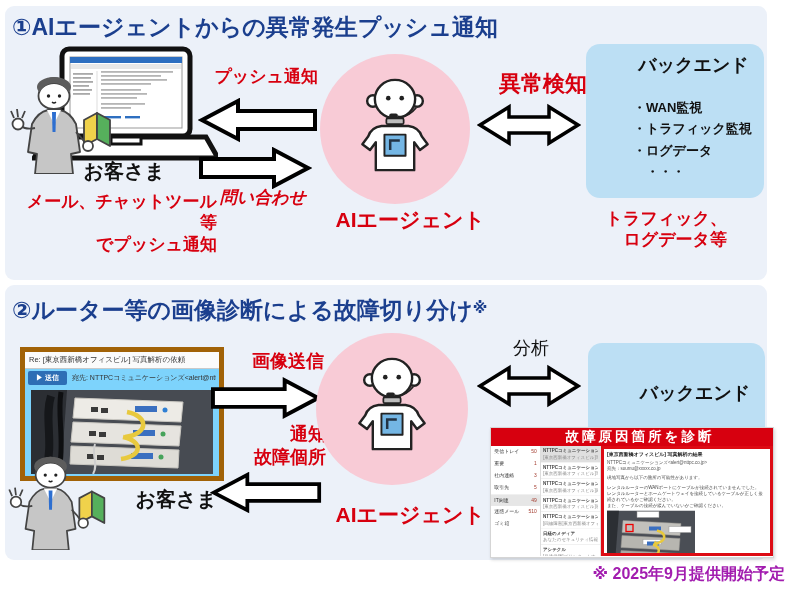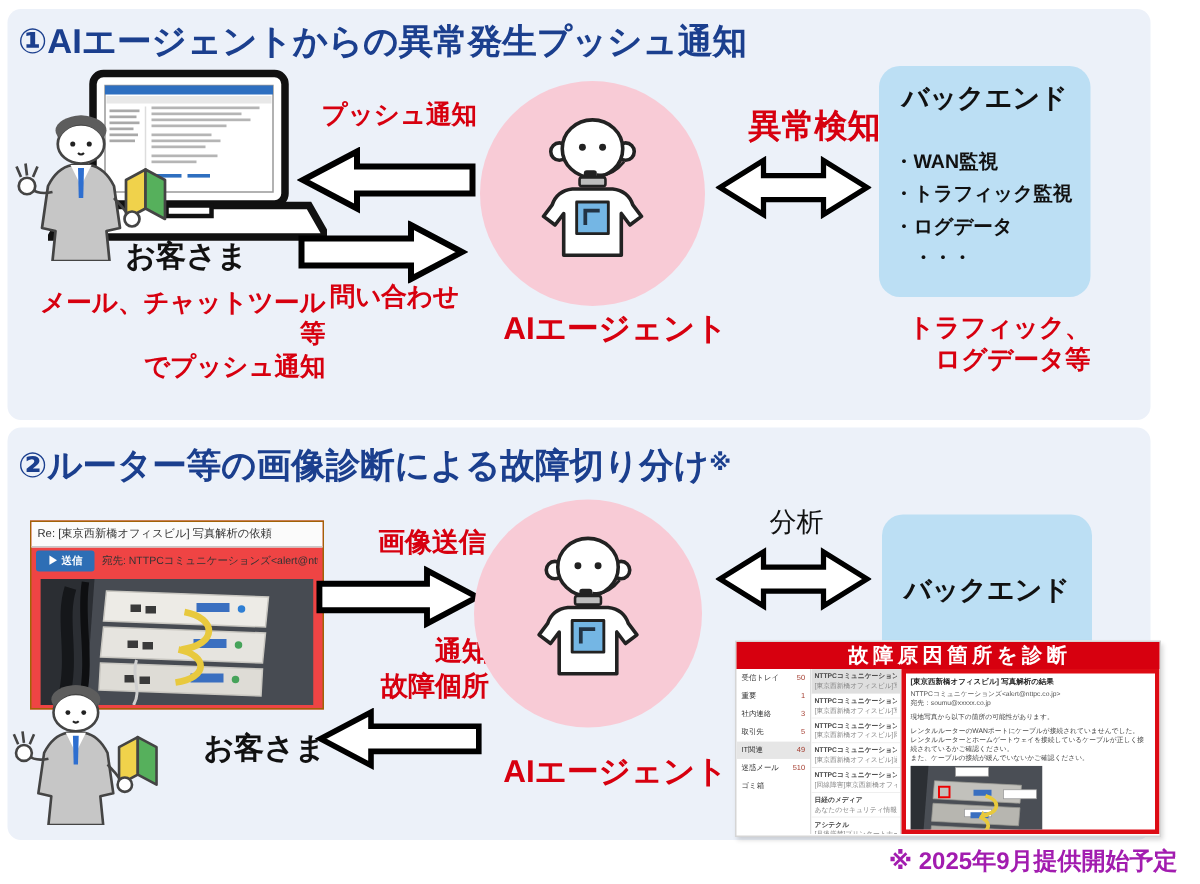--- a/index.html
+++ b/index.html
@@ -4,26 +4,26 @@
 <style>
   html,body{margin:0;padding:0;}
   body{width:800px;height:589px;position:relative;background:#fff;
        font-family:"Liberation Sans","DejaVu Sans",sans-serif;overflow:hidden;}
   .abs{position:absolute;}
   .panel{position:absolute;background:#ecf1f9;border-radius:9px;}
   .sec-title{font-size:23px;font-weight:bold;color:#1b3f8e;white-space:nowrap;}
   .red{color:#d7000f;}
   .lbl{font-weight:bold;text-align:right;line-height:1.25;}
   .circle{position:absolute;background:#f8cbd6;border-radius:50%;}
-  .backend{position:absolute;background:#bcdff4;border-radius:14px;color:#111;}
+  .backend{position:absolute;background:#bcdff4;border-radius:14px;color:#111;padding-left:37px;}
   .backend .bk-title{text-align:center;font-size:18px;font-weight:bold;padding-top:9px;}
   .backend .bk-items{margin:20px 0 0 10px;font-size:13px;font-weight:bold;line-height:1.65;}
   .backend2{display:flex;align-items:center;justify-content:center;font-size:18px;font-weight:bold;}
   
-  .mailwin{position:absolute;background:#ef4444;border:1px solid #a16207;}
+  .mailwin{position:absolute;background:#7dd3fc;border:5px solid #a16207;}
   .mailwin .mw-head{font-size:7.5px;color:#333;padding:3px 4px;border-bottom:1px solid #c9c9c9;background:#fbfbfb;white-space:nowrap;overflow:hidden;}
   .mailwin .mw-bar{display:flex;align-items:center;padding:2px 3px;}
   .mailwin .mw-send{background:#2e6eb5;color:#fff;font-size:7px;font-weight:bold;border:none;padding:2px 8px;border-radius:2px;white-space:nowrap;}
   .mailwin .mw-to{font-size:7px;color:#333;margin-left:5px;white-space:nowrap;overflow:hidden;}
   
   .shot{position:absolute;background:#fff;border:1px solid #d5d5d5;box-shadow:1px 2px 3px rgba(0,0,0,.15);}
   .shot .banner{height:18px;background:#d7000f;color:#fff;font-weight:bold;font-size:13.5px;line-height:18px;text-align:center;letter-spacing:3px;padding-left:16px;}
   .shot .body{display:flex;height:110px;overflow:hidden;}
   .folders{width:49px;border-right:1px solid #ddd;overflow:hidden;}
   .maillist{width:59px;border-right:1px solid #ddd;overflow:hidden;background:#f7f7f7;}
@@ -111,21 +111,21 @@
 <div class="abs lbl red" style="left:206px;top:66px;width:112px;font-size:17px;">プッシュ通知</div>
 
 <svg class="abs" style="left:198px;top:98px;" width="120" height="45" viewBox="0 0 120 45">
   <polygon points="4,22 40,3 40,13 117,13 117,31 40,31 40,41" fill="#fff" stroke="#000" stroke-width="4"></polygon>
 </svg>
 
 <svg class="abs" style="left:198px;top:147px;" width="114" height="42" viewBox="0 0 114 42">
   <polygon points="110,21 76,3 76,12 3,12 3,30 76,30 76,39" fill="#fff" stroke="#000" stroke-width="4"></polygon>
 </svg>
 
-<div class="abs lbl red" style="left:202px;top:187px;width:104px;font-size:17px;">問い合わせ</div>
+<div class="abs lbl red" style="left:202px;top:187px;width:104px;font-size:17px;font-style:italic;">問い合わせ</div>
 
 <div class="circle" style="left:320px;top:54px;width:150px;height:150px;"></div>
 <svg class="abs" style="left:347px;top:68px;" width="96" height="116" viewBox="0 0 100 112">
   <g stroke="#222" stroke-linejoin="round">
     <circle cx="27" cy="30" r="6" fill="#fff" stroke-width="2.5"></circle>
     <circle cx="73" cy="30" r="6" fill="#fff" stroke-width="2.5"></circle>
     <ellipse cx="50" cy="28" rx="21" ry="20" fill="#fff" stroke-width="2.5"></ellipse>
     <path d="M72,37 Q63,48 53,46" fill="none" stroke-width="2"></path>
     <rect x="44" y="43" width="9" height="5" rx="2" fill="#222" stroke="none"></rect>
     <rect x="41" y="48" width="18" height="6" rx="1.5" fill="#bdbdbd" stroke-width="1.8"></rect>

